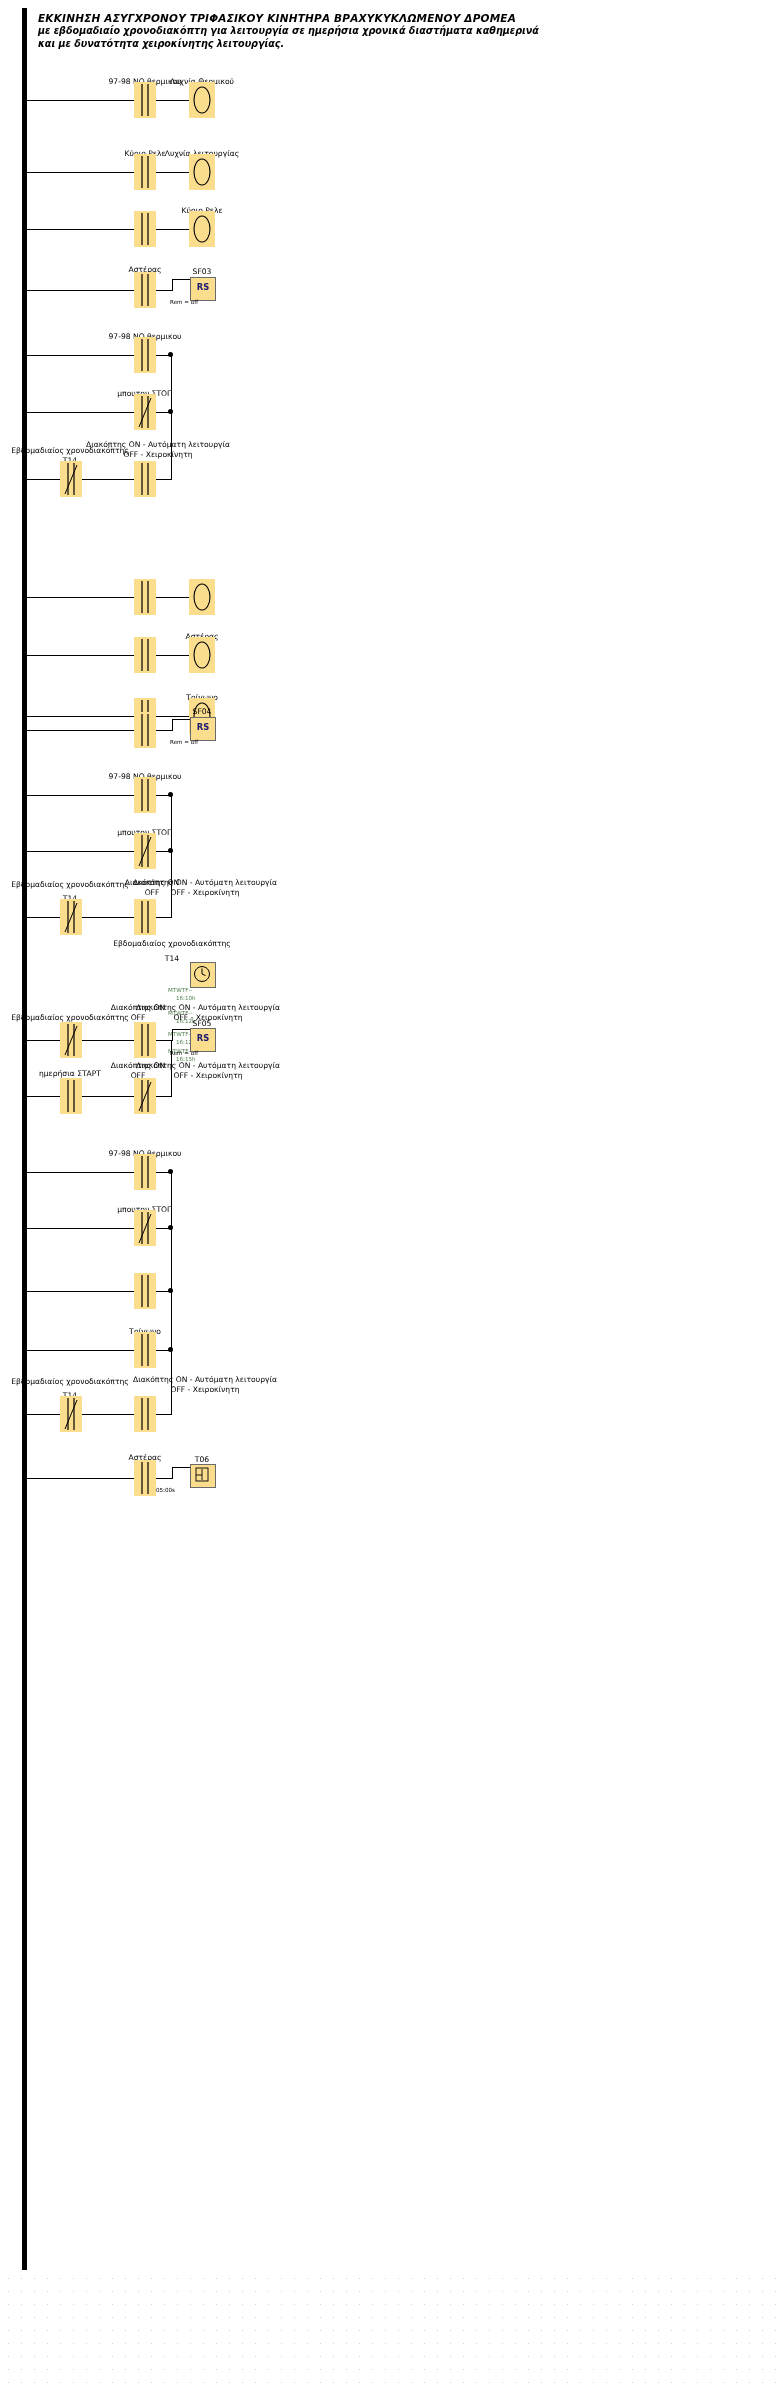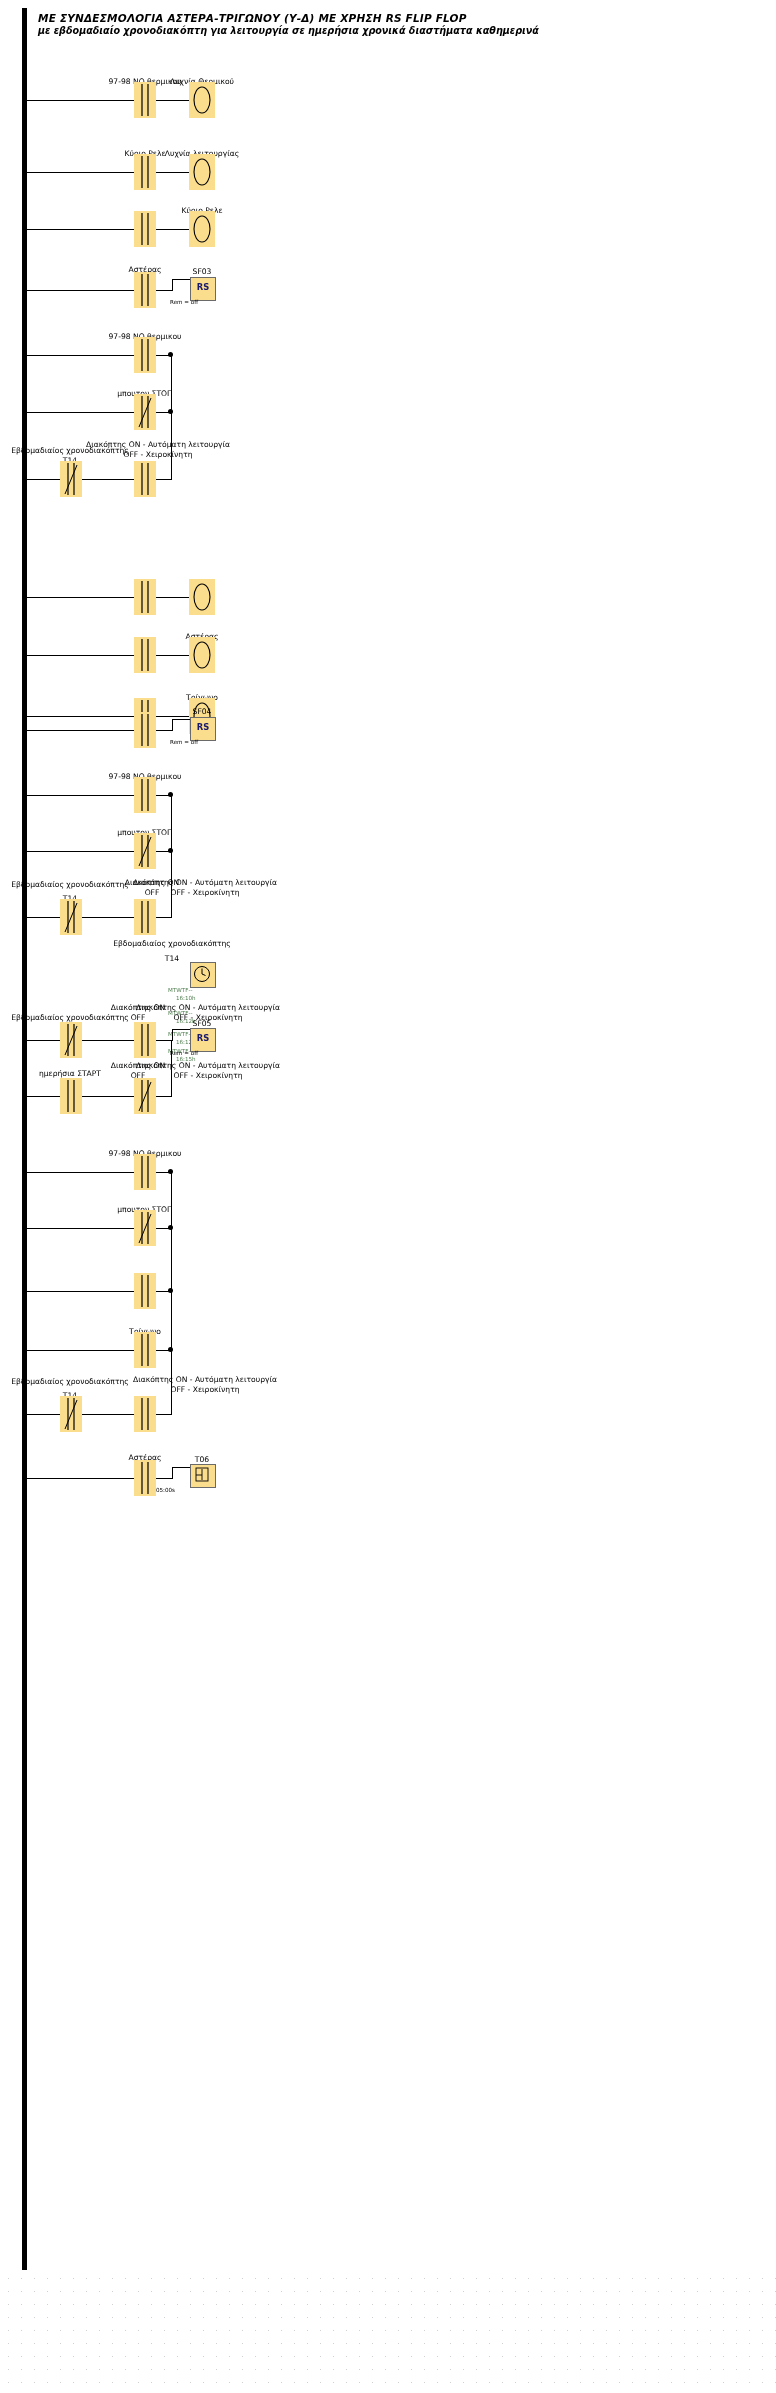--- a/index.html
+++ b/index.html
@@ -79,22 +79,23 @@
 </style>
 </head>
 <body>
 
 <div id="sheet">
 
   <div id="grid"></div>
   <div id="rail"></div>
 
   <div id="title">
-    <div class="t1">ΜΕ ΣΥΝΔΕΣΜΟΛΟΓΙΑ ΑΣΤΕΡΑ-ΤΡΙΓΩΝΟΥ (Υ-Δ) ΜΕ ΧΡΗΣΗ RS FLIP FLOP</div>
+    <div class="t1">ΕΚΚΙΝΗΣΗ ΑΣΥΓΧΡΟΝΟΥ ΤΡΙΦΑΣΙΚΟΥ ΚΙΝΗΤΗΡΑ ΒΡΑΧΥΚΥΚΛΩΜΕΝΟΥ ΔΡΟΜΕΑ</div>
     <div class="t2">με εβδομαδιαίο χρονοδιακόπτη για λειτουργία σε ημερήσια χρονικά διαστήματα καθημερινά</div>
+    <div class="t2">και με δυνατότητα χειροκίνητης λειτουργίας.</div>
   </div>
 
   <div>
     <div class="wire h" style="left:22px;top:100px;width:120px;"></div>
     <div class="wire h" style="left:156px;top:100px;width:33px;"></div>
     <div class="lbl c" style="left:145px;top:78px;">97-98 NO θερμικου</div>
     <div class="lbl c" style="left:145px;top:88px;">I1</div>
     <div class="el contact" style="left:134px;top:82px;height:36px;">
       <svg width="22" height="36">
           <line x1="8" y1="2" x2="8" y2="34" stroke="#000" stroke-width="1.2"></line>

